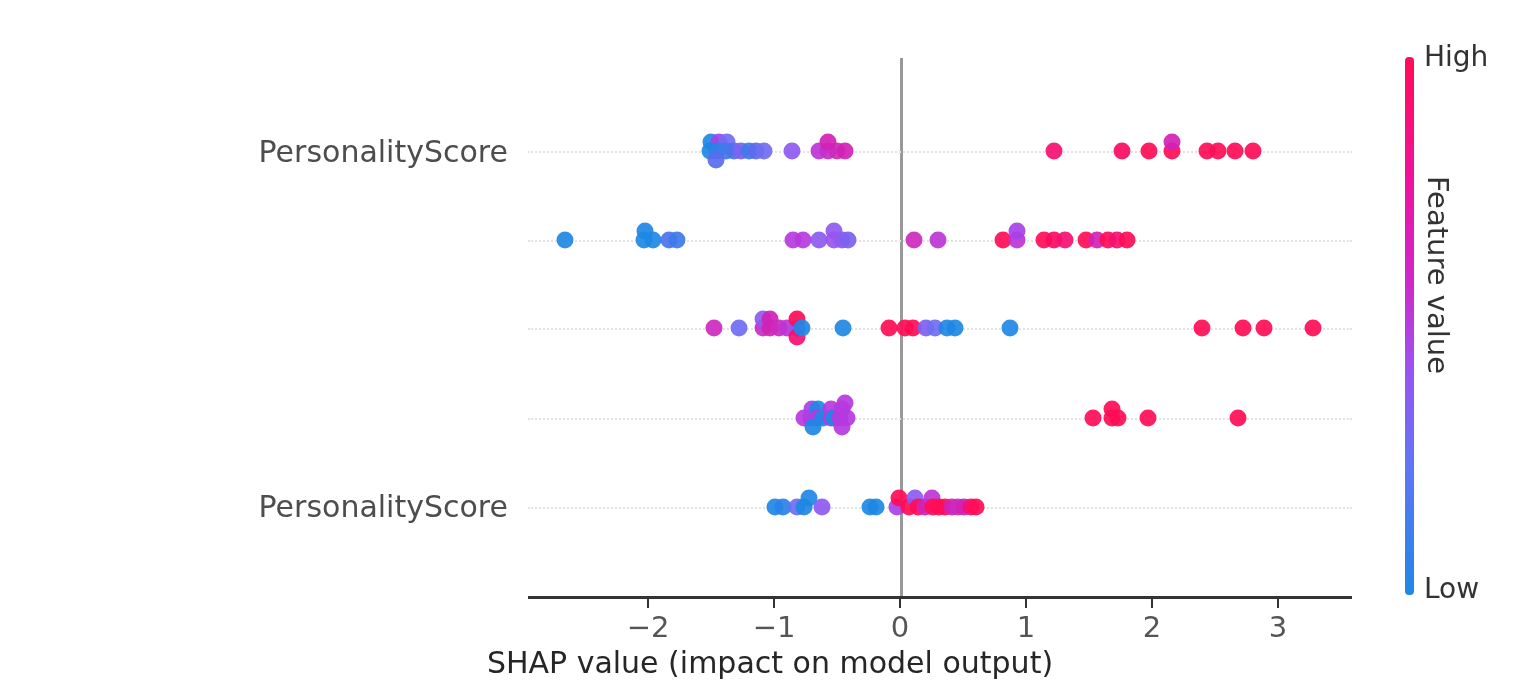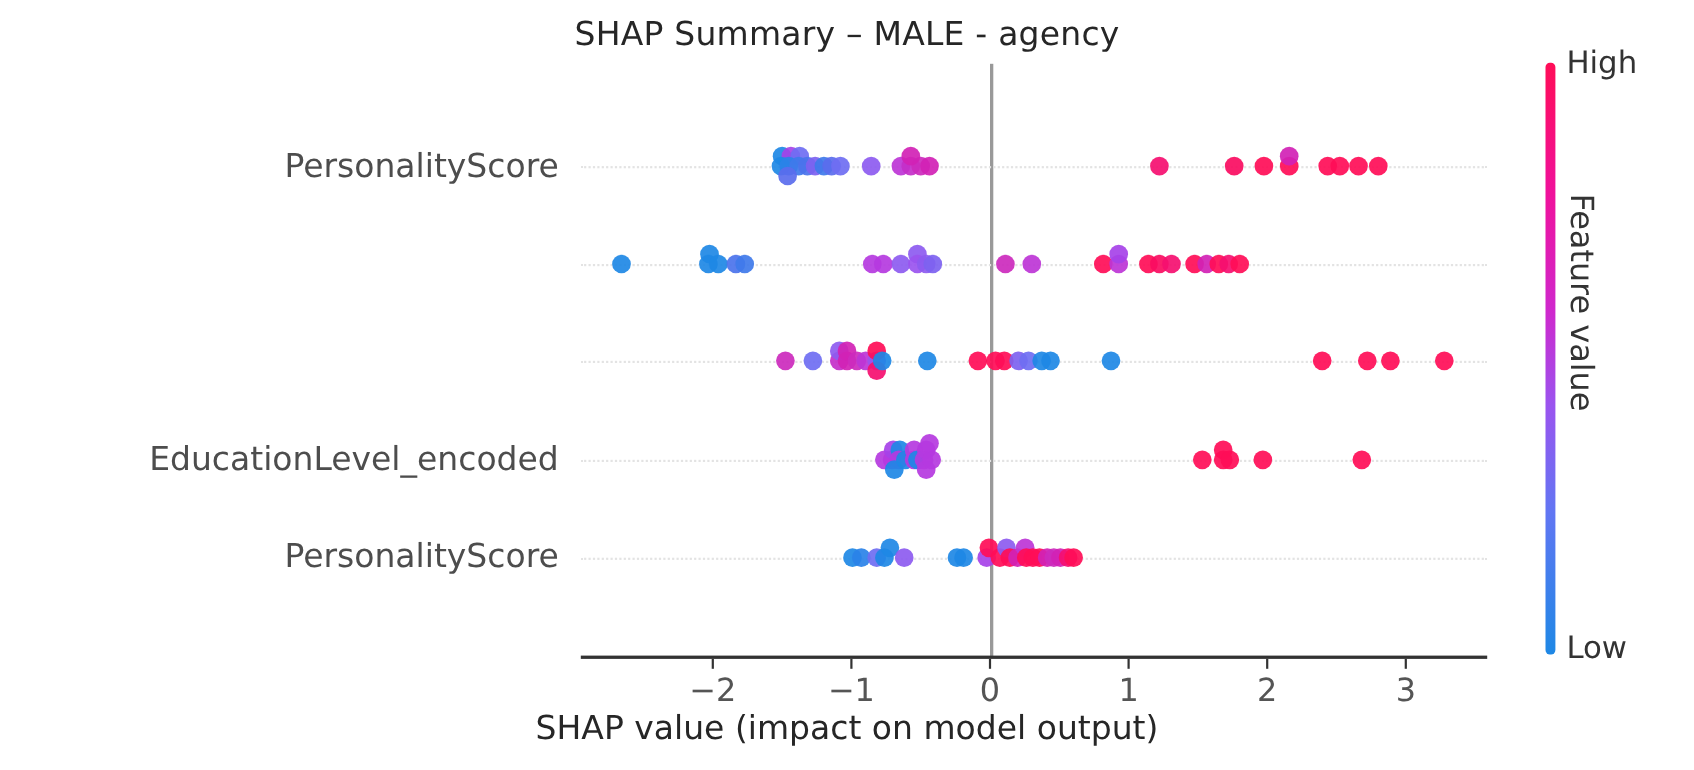--- a/index.html
+++ b/index.html
@@ -135,21 +135,20 @@
     transform: rotate(90deg);
     transform-origin: 0 0;
     white-space: nowrap;
   }
 </style>
 </head>
 <body>
 
 <div id="root">
 
-  <div class="chart-title">SHAP Summary – MALE - agency</div>
 
   <div class="plot-area" id="plot-area">
     <div class="zero-line"></div>
   <div class="row-grid" style="top: 93px;"></div>
       <div class="dot" style="left: 183px; top: 84.36px; background: rgb(30, 136, 229);"></div>
       <div class="dot" style="left: 190.56px; top: 84.36px; background: rgb(166, 66, 232);"></div>
       <div class="dot" style="left: 199.38px; top: 84.36px; background: rgb(111, 110, 242);"></div>
       <div class="dot" style="left: 181.74px; top: 93px; background: rgb(30, 136, 229);"></div>
       <div class="dot" style="left: 189.3px; top: 93px; background: rgb(42, 130, 232);"></div>
       <div class="dot" style="left: 198.12px; top: 93px; background: rgb(63, 121, 234);"></div>
@@ -291,15 +290,14 @@
       <div class="xtick-label" style="left: 1278px;">3</div>
     </div>
   <div class="x-axis-label">SHAP value (impact on model output)</div>
 
   <div class="colorbar"></div>
   <div class="cb-high">High</div>
   <div class="cb-low">Low</div>
   <div class="cb-axis-label">Feature value</div>
 
 <div class="row-label" style="top: 151px;">PersonalityScore</div>
-    <div class="row-label" style="top: 418px;">EducationLevel_encoded</div>
     <div class="row-label" style="top: 506px;">PersonalityScore</div>
   </div>
 
 </body></html>

